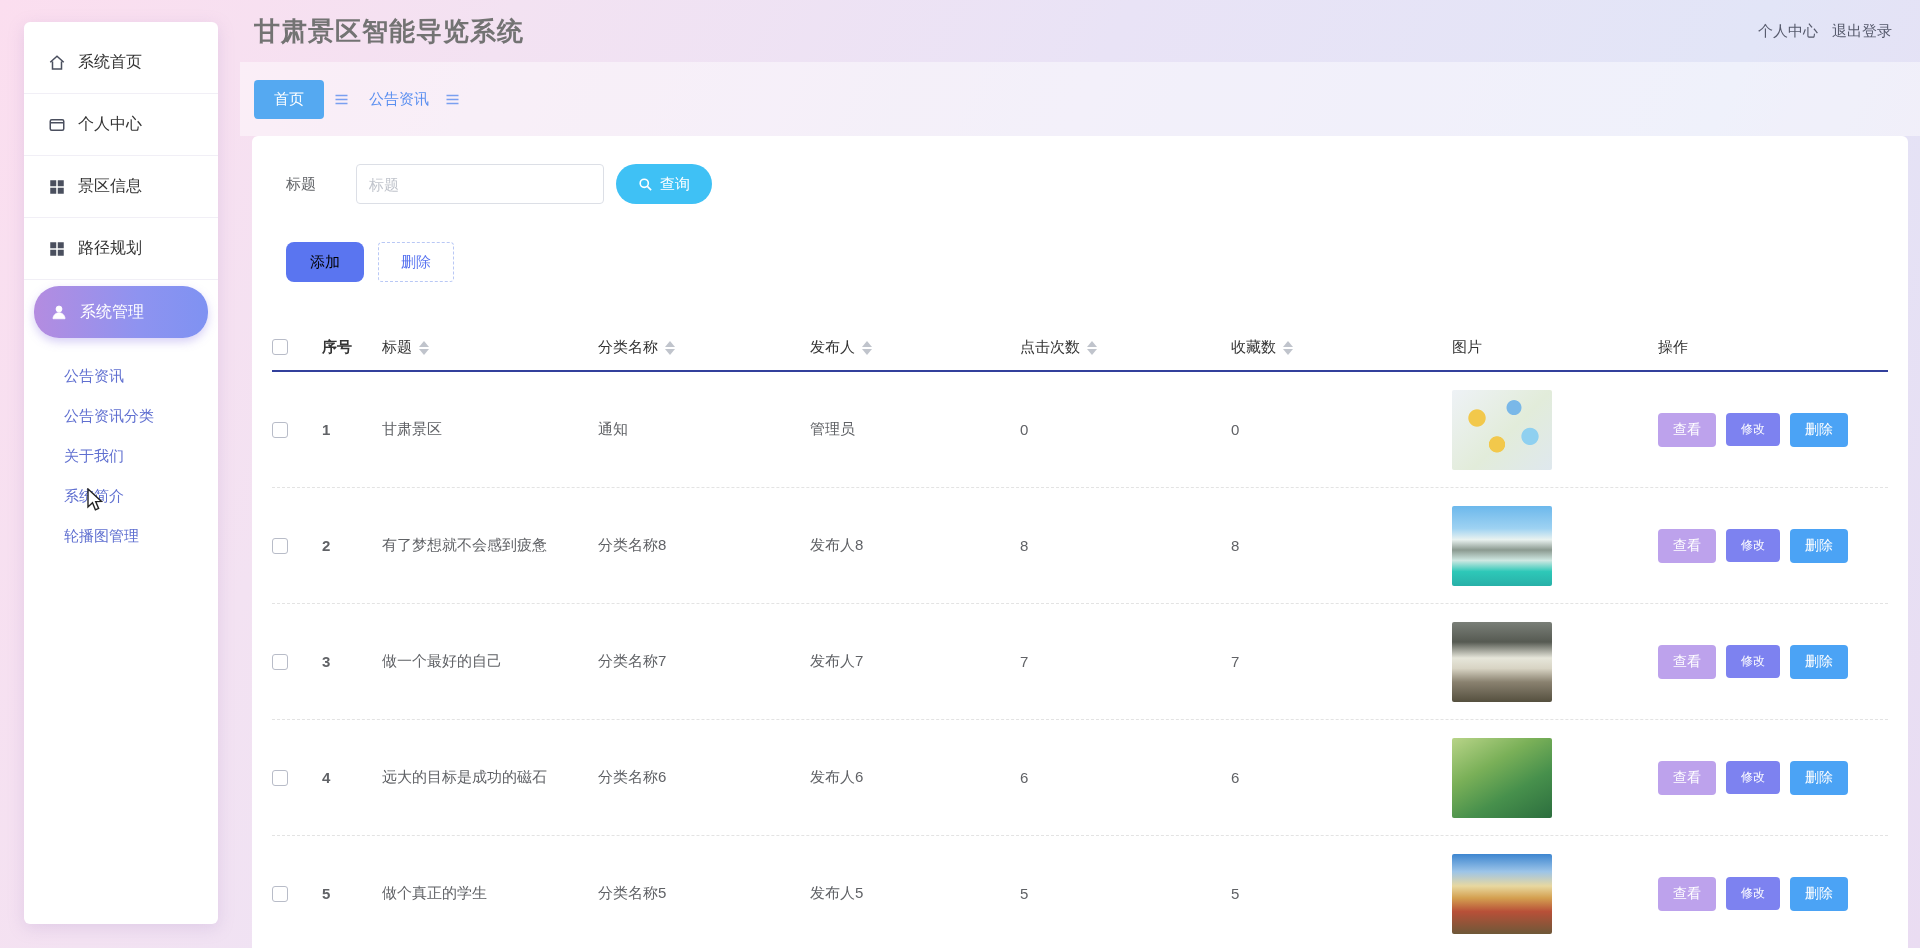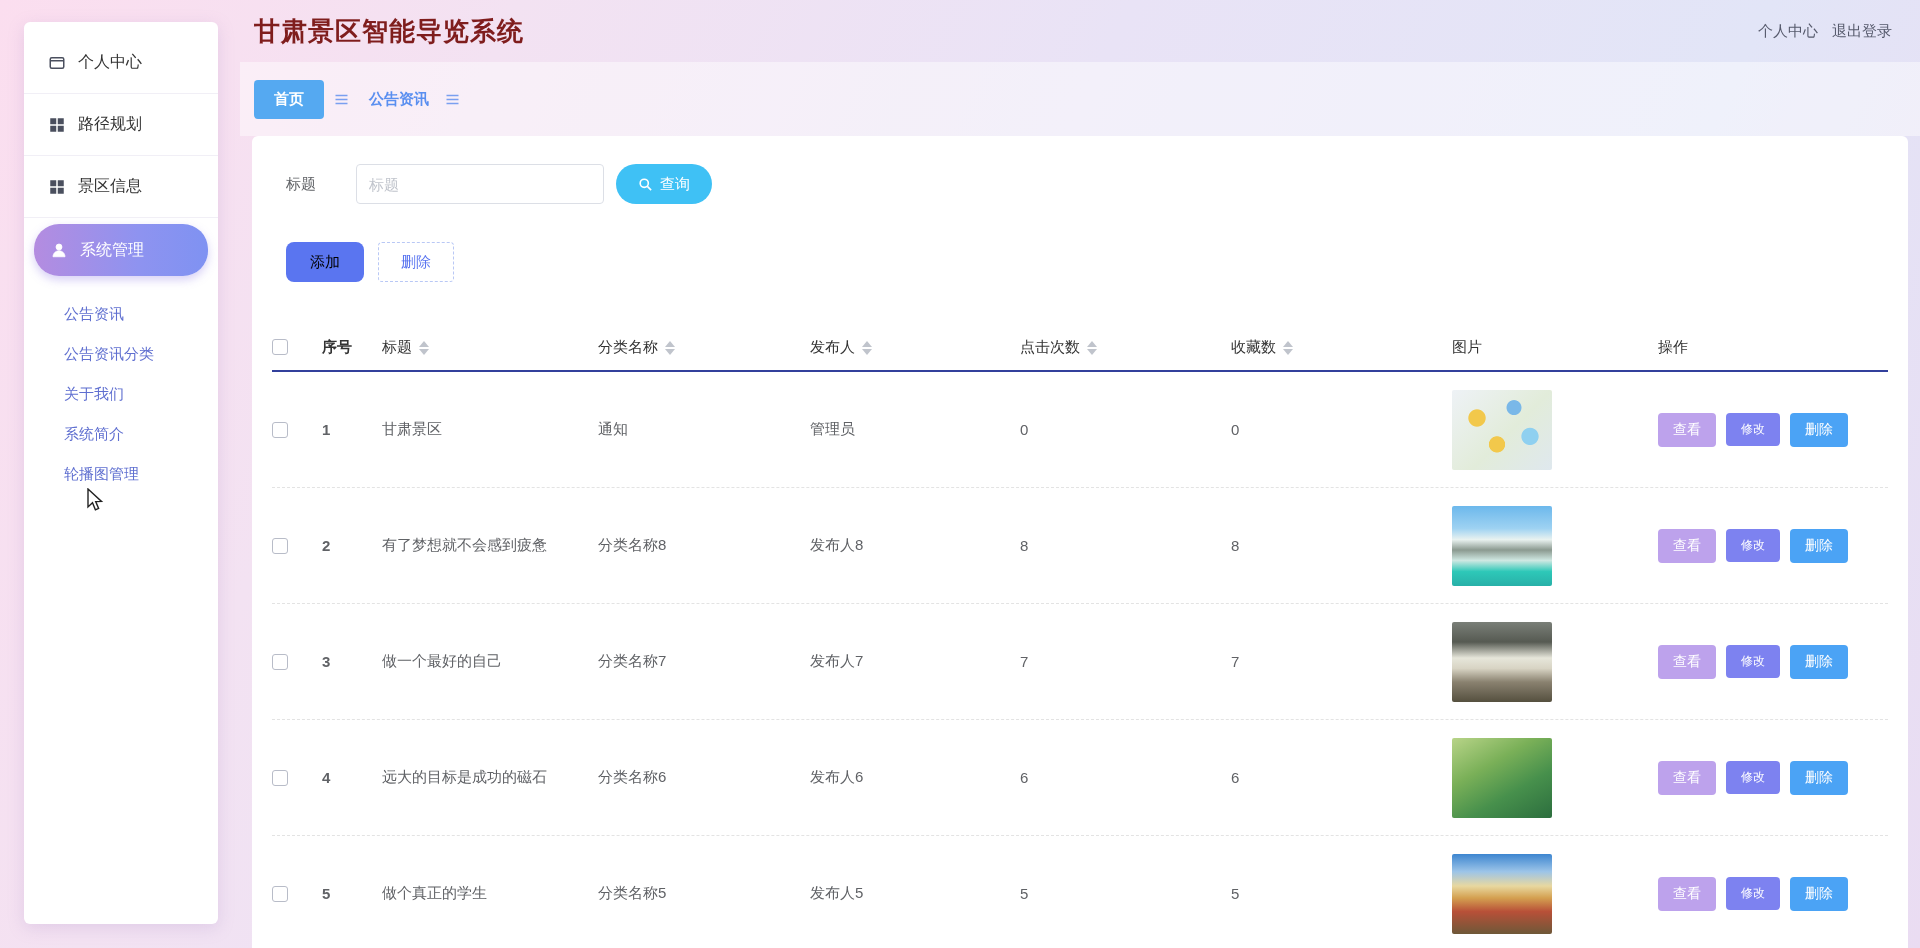--- a/index.html
+++ b/index.html
@@ -15,27 +15,27 @@
   .side-item svg { width:18px; height:18px; flex:0 0 auto; }
   .side-item.active { border-bottom:none; margin:6px 10px; height:52px; padding-left:16px;
     border-radius:25px; background:linear-gradient(90deg,#b48ce0 0%,#8e93f0 60%,#7f92f2 100%);
     color:#fff; box-shadow:0 4px 10px rgba(140,120,230,.35); }
   .side-item.active svg path, .side-item.active svg rect, .side-item.active svg circle { fill:#fff; stroke:#fff; }
   .submenu { padding:12px 0 0 40px; }
   .submenu-item { height:40px; display:flex; align-items:center; font-size:15px; color:#5f6fd0; cursor:pointer; }
 
   
   .topbar { position:absolute; left:240px; right:0; top:0; height:62px; display:flex; align-items:center; }
-  .app-title { font-size:26px; font-weight:bold; color:#7f1d1d; margin-left:14px; letter-spacing:1px; }
+  .app-title { font-size:26px; font-weight:bold; color:#737373; margin-left:14px; letter-spacing:1px; }
   .top-links { position:absolute; right:28px; display:flex; gap:14px; font-size:15px; color:#55596b; }
   .top-links span { cursor:pointer; }
 
   
   .tabband { position:absolute; left:240px; right:0; top:62px; height:74px;
-    background:rgba(255,255,255,.45); display:flex; align-items:center; gap:14px; padding-left:14px;font-weight:bold; }
+    background:rgba(255,255,255,.45); display:flex; align-items:center; gap:14px; padding-left:14px; }
   .tab { display:flex; align-items:center; gap:10px; font-size:15px; }
   .tab .tab-label { padding:10px 20px; border-radius:4px; }
   .tab.active .tab-label { background:#55a9f1; color:#fff; }
   .tab.inactive .tab-label { color:#5a8ff0; padding:10px 6px; }
   .tab-menu-icon { display:inline-flex; cursor:pointer; }
 
   
   .content { position:absolute; left:252px; right:12px; top:136px; height:812px;
     background:#fff; border-radius:6px 6px 0 0; padding:0 20px; overflow:hidden; }
 
@@ -80,42 +80,48 @@
   .btn-del  { padding:8px 15px; border:none; border-radius:4px; background:#4ba3f5; color:#fff; font-size:14px; cursor:pointer; }
 
   .cursor { position:absolute; left:84px; top:488px; z-index:10; pointer-events:none; }
 </style>
 </head>
 <body>
 
 <nav class="sidebar">
   <div class="side-item">
     <svg viewBox="0 0 24 24" fill="none" stroke="#4a4f5e" stroke-width="2">
+        <path d="M3 11 L12 3 L21 11 M6 10 V20 H18 V10"></path>
+      </svg>
+    <span>系统首页</span>
+  </div>
+  <div class="side-item">
+    <svg viewBox="0 0 24 24" fill="none" stroke="#4a4f5e" stroke-width="2">
         <rect x="3" y="5" width="18" height="14" rx="2"></rect>
         <path d="M3 9h18"></path>
       </svg>
     <span>个人中心</span>
   </div>
   <div class="side-item">
     <svg viewBox="0 0 24 24" fill="#4a4f5e">
         <rect x="3" y="3" width="8" height="8"></rect>
         <rect x="13" y="3" width="8" height="8"></rect>
         <rect x="3" y="13" width="8" height="8"></rect>
         <rect x="13" y="13" width="8" height="8"></rect>
       </svg>
-    <span>路径规划</span>
+    <span>景区信息</span>
   </div>
   <div class="side-item">
     <svg viewBox="0 0 24 24" fill="#4a4f5e">
         <rect x="3" y="3" width="8" height="8"></rect>
         <rect x="13" y="3" width="8" height="8"></rect>
         <rect x="3" y="13" width="8" height="8"></rect>
         <rect x="13" y="13" width="8" height="8"></rect>
       </svg>
-    <span>景区信息</span>
+    <span>路径规划</span>
   </div>
   <div class="side-item active">
     <svg viewBox="0 0 24 24" fill="#fff">
         <circle cx="12" cy="8" r="4"></circle>
         <path d="M4 21c0-4.4 3.6-8 8-8s8 3.6 8 8z"></path>
       </svg>
     <span>系统管理</span>
   </div>
   <div class="submenu">
     <div class="submenu-item">公告资讯</div>

